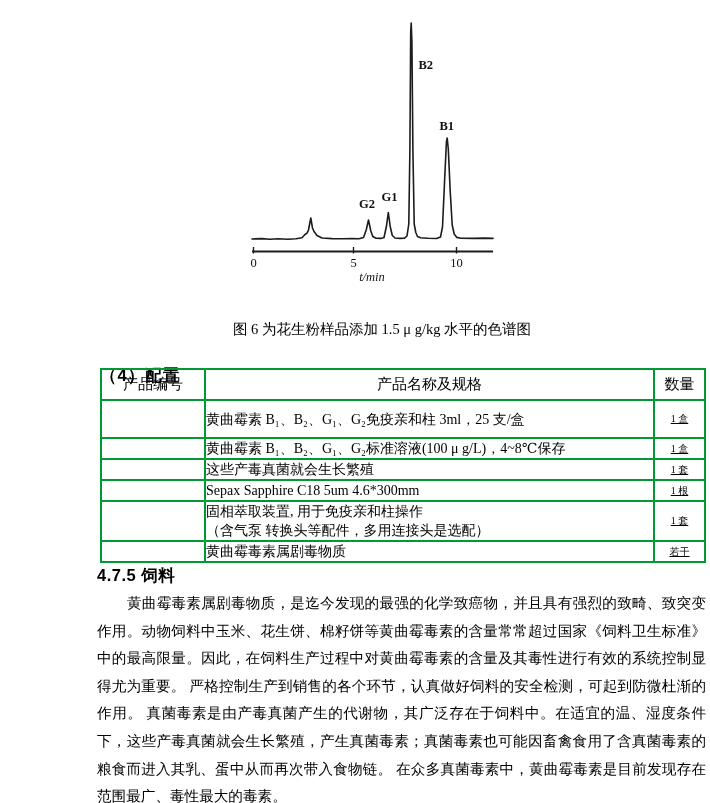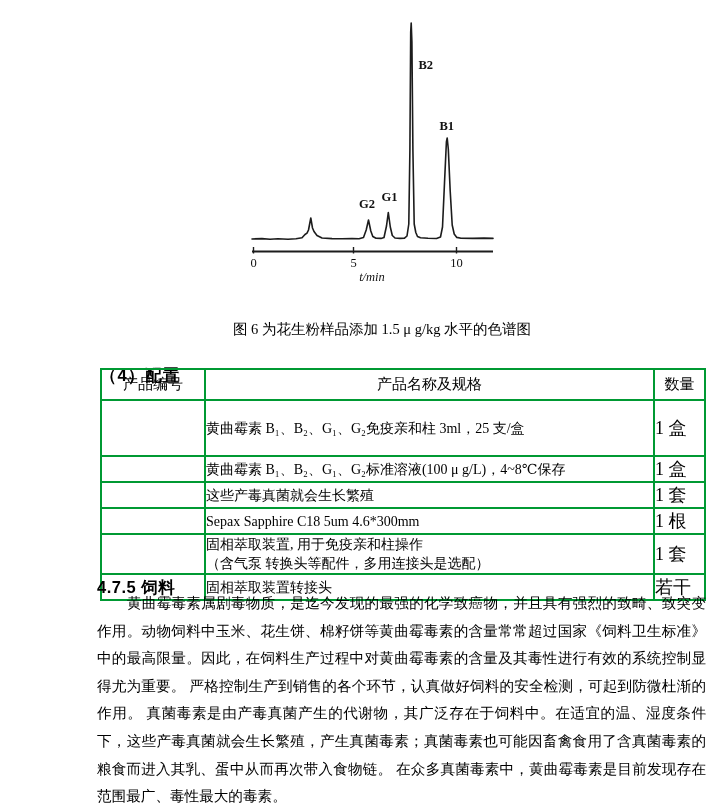--- a/index.html
+++ b/index.html
@@ -28,24 +28,24 @@
   }
   table.products td,table.products th{
     border:2px solid #009933;font-weight:normal;overflow:hidden;
     vertical-align:middle;padding:0;
   }
   table.products th{font-size:15px;text-align:center;height:29px;}
   .col-code{width:104px;}
   .col-name{width:449px;}
   .col-qty{width:51px;}
   td.name-cell{padding:1px 4px 1px 5px;font-size:14px;text-align:left;line-height:19px;}
-  td.qty-cell{font-size:18px;}
+  td.qty-cell{font-size:10px;text-align:center;text-decoration:underline;}
   .h-feed{
     position:absolute;left:97px;top:565px;font-size:16.5px;font-weight:bold;
-    font-family:"Liberation Sans","DejaVu Sans",sans-serif;letter-spacing:.5px;margin-top:12px;
+    font-family:"Liberation Sans","DejaVu Sans",sans-serif;letter-spacing:.5px;
   }
   .feed-par{
     position:absolute;left:97px;top:590px;width:609px;
     font-size:14.6px;line-height:27.6px;text-align:justify;text-indent:2.05em;
     margin:0;
   }
 </style>
 </head>
 <body>
 
@@ -83,21 +83,21 @@
       <col class="col-code">
       <col class="col-name">
       <col class="col-qty">
     </colgroup>
   <tbody>
       <tr>
     <th>产品编号</th>
     <th>产品名称及规格</th>
     <th>数量</th>
   </tr>
-  <tr style="height:56px;margin-top:10px;">
+  <tr style="height:38px;margin-top:10px;">
     <td></td>
     <td class="name-cell">黄曲霉素 B₁、B₂、G₁、G₂免疫亲和柱 3ml，25 支/盒</td>
     <td class="qty-cell">1 盒</td>
   </tr>
   <tr style="height:18px;margin-left:48px;">
     <td></td>
     <td class="name-cell">黄曲霉素 B₁、B₂、G₁、G₂标准溶液(100 μ g/L)，4~8℃保存</td>
     <td class="qty-cell">1 盒</td>
   </tr>
   <tr style="height:15px;">
@@ -113,20 +113,20 @@
   <tr style="height:37px;">
     <td></td>
     <td class="name-cell">
       <div>固相萃取装置, 用于免疫亲和柱操作</div>
       <div>（含气泵 转换头等配件，多用连接头是选配）</div>
     </td>
     <td class="qty-cell">1 套</td>
   </tr>
   <tr style="height:19px;">
     <td></td>
-    <td class="name-cell">固相萃取装置转接头</td>
+    <td class="name-cell">黄曲霉毒素属剧毒物质</td>
     <td class="qty-cell">若干</td>
   </tr>
 </tbody>
   </table>
 
 <div class="h-feed">4.7.5 饲料</div>
 <p class="feed-par">黄曲霉毒素属剧毒物质，是迄今发现的最强的化学致癌物，并且具有强烈的致畸、致突变作用。动物饲料中玉米、花生饼、棉籽饼等黄曲霉毒素的含量常常超过国家《饲料卫生标准》中的最高限量。因此，在饲料生产过程中对黄曲霉毒素的含量及其毒性进行有效的系统控制显得尤为重要。 严格控制生产到销售的各个环节，认真做好饲料的安全检测，可起到防微杜渐的作用。 真菌毒素是由产毒真菌产生的代谢物，其广泛存在于饲料中。在适宜的温、湿度条件下，这些产毒真菌就会生长繁殖，产生真菌毒素；真菌毒素也可能因畜禽食用了含真菌毒素的粮食而进入其乳、蛋中从而再次带入食物链。 在众多真菌毒素中，黄曲霉毒素是目前发现存在范围最广、毒性最大的毒素。</p>
 
 </body></html>

